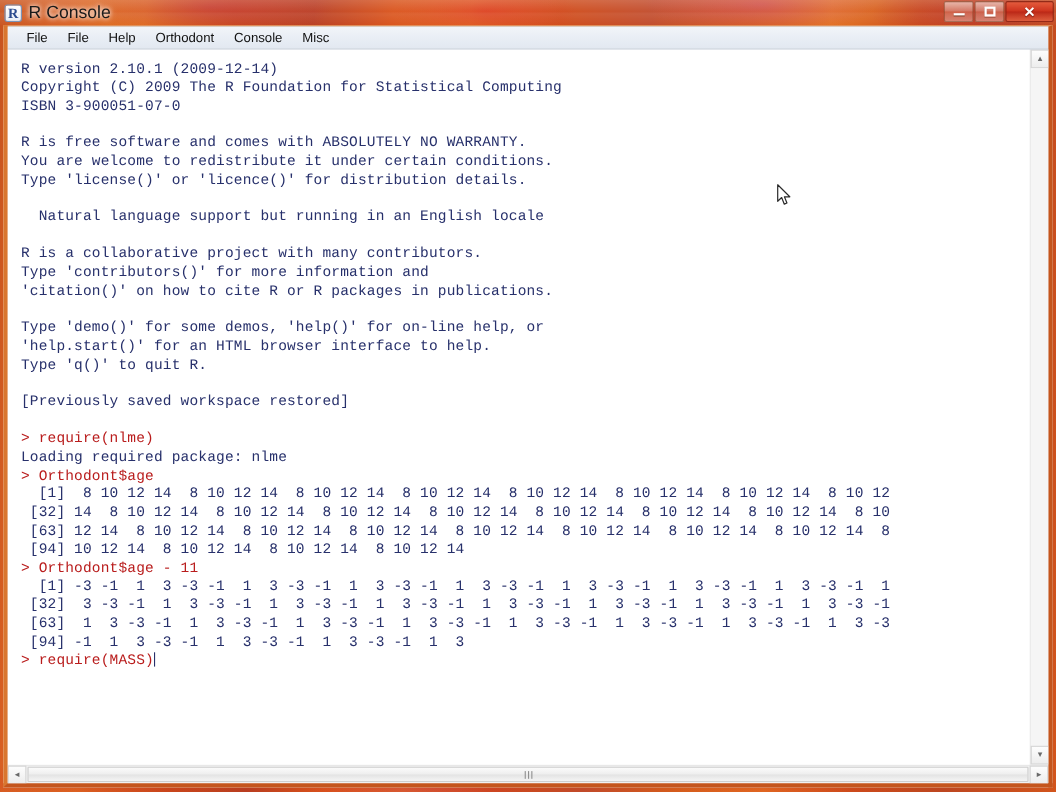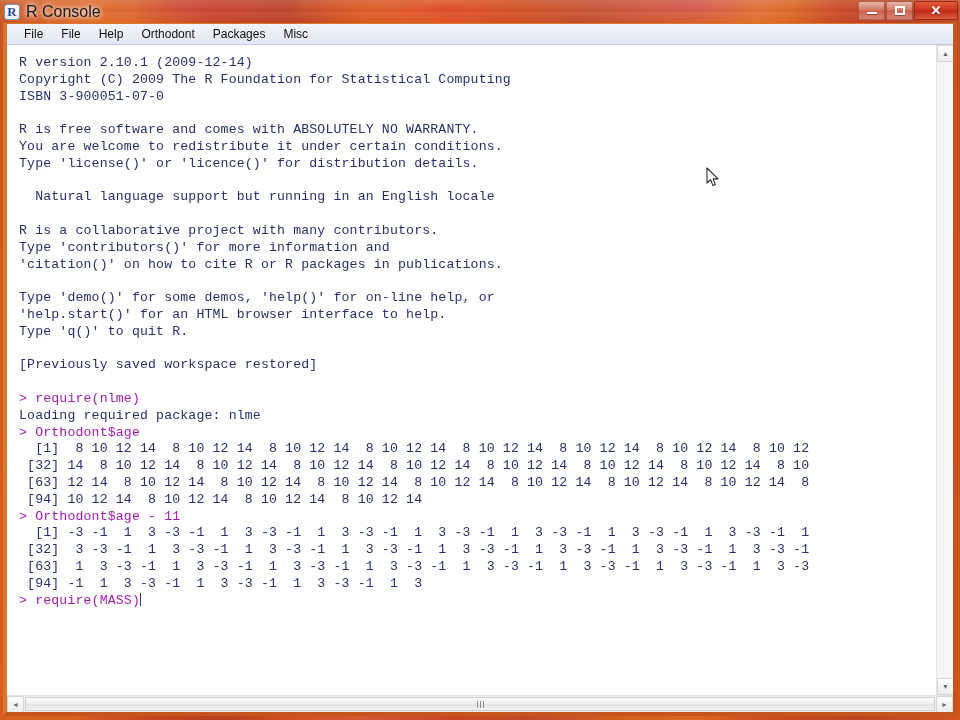--- a/index.html
+++ b/index.html
@@ -177,21 +177,21 @@
   }
   pre.out {
     margin: 0;
     font-family: "Liberation Mono", "DejaVu Sans Mono", monospace;
     font-size: 13.2px;
     line-height: 16.8px;
     color: #27306b;
     white-space: pre;
     letter-spacing: 0.15px;
   }
-  pre.out .cmd { color: #a21caf; }
+  pre.out .cmd { color: #b91c1c; }
   .caret {
     display: inline-block;
     width: 1px; height: 13px;
     background: #27306b;
     vertical-align: -2px;
     margin-left: 0px;
   }
 
   
   .vscroll {
@@ -267,21 +267,21 @@
   </div>
 
   <div class="client">
     <div class="inner-bevel"></div>
 
     <div class="menubar">
       <div class="menu-item">File</div>
       <div class="menu-item">File</div>
       <div class="menu-item">Help</div>
       <div class="menu-item">Orthodont</div>
-      <div class="menu-item">Packages</div>
+      <div class="menu-item">Console</div>
       <div class="menu-item">Misc</div>
     </div>
 
     <div class="console-wrap">
       <div class="console">
         <pre class="out" id="console-text">R version 2.10.1 (2009-12-14)
 Copyright (C) 2009 The R Foundation for Statistical Computing
 ISBN 3-900051-07-0
 
 R is free software and comes with ABSOLUTELY NO WARRANTY.

